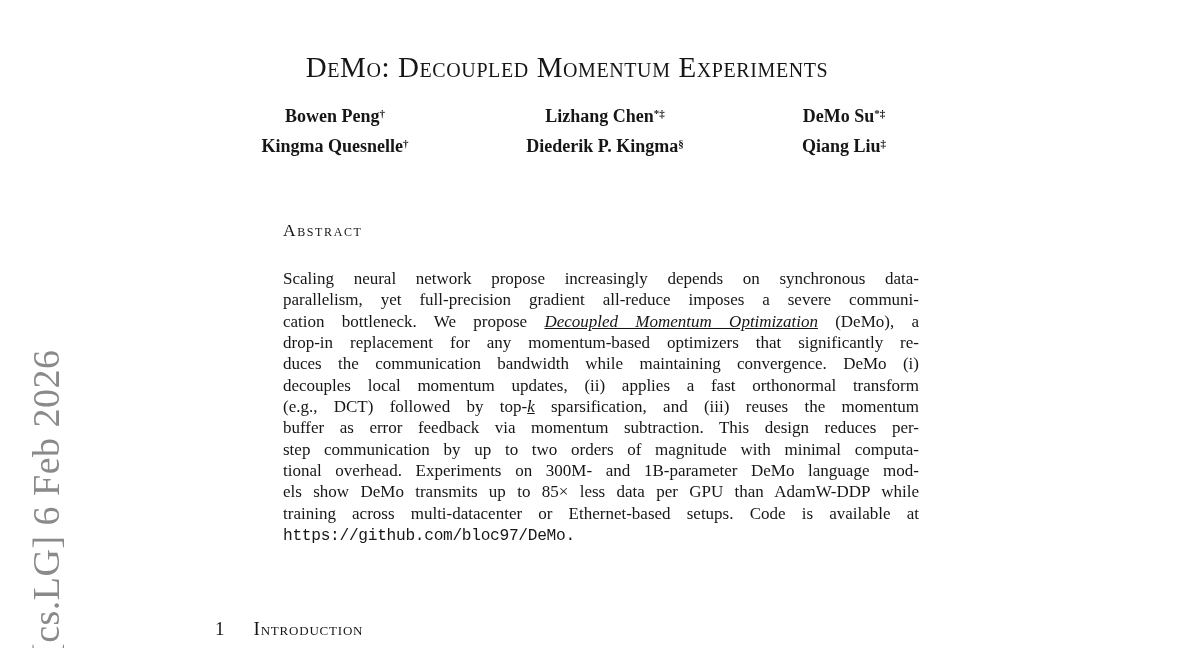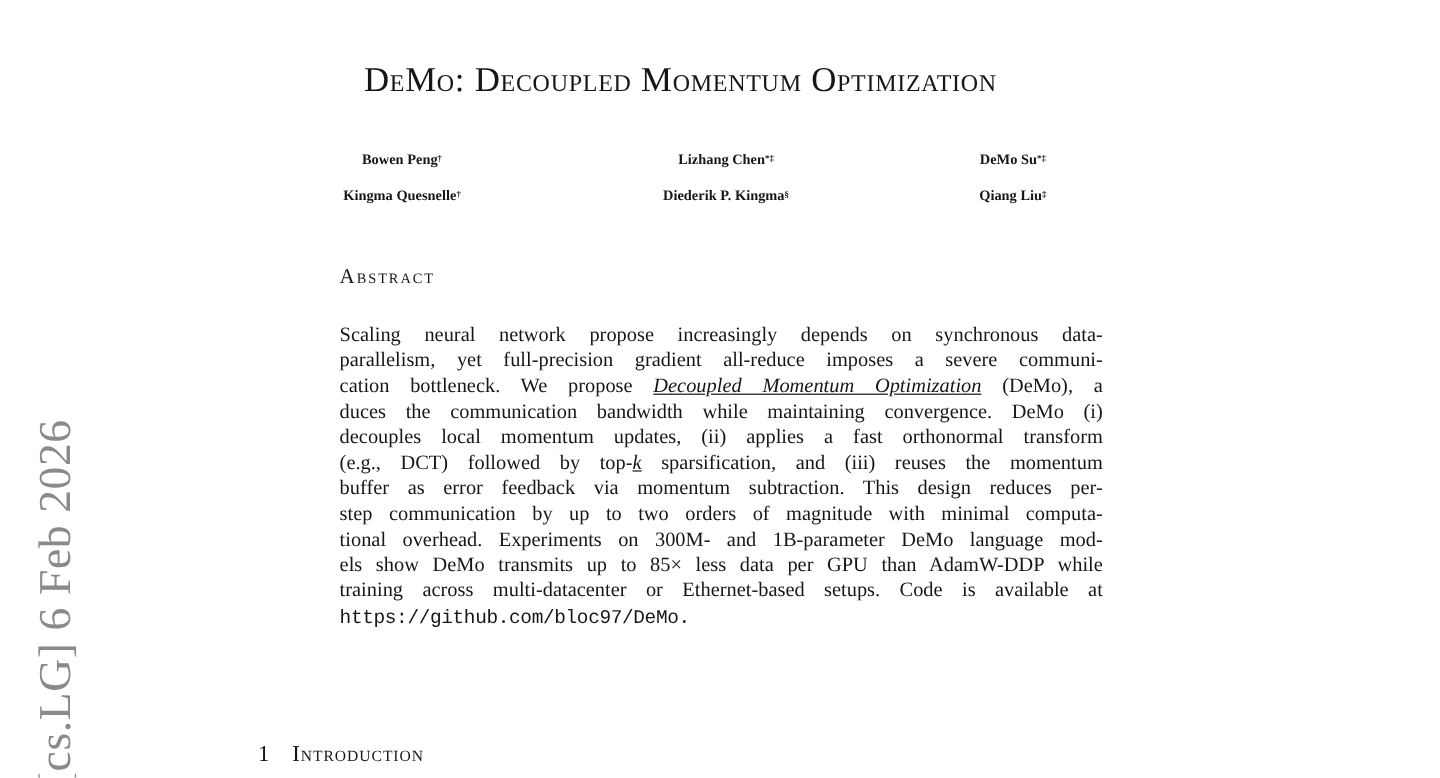--- a/index.html
+++ b/index.html
@@ -19,23 +19,22 @@
     font-variant: small-caps;
     font-size: 29px;
     letter-spacing: 0.6px;
     white-space: nowrap;
   }
 
   .author {
     position: absolute;
     transform: translateX(-50%);
     font-weight: bold;
-    font-size: 12px;
+    font-size: 18px;
     white-space: nowrap;
-    margin-top: 20px;
   }
   .r1 { top: 106px; }
   .r2 { top: 136px; }
   .c1 { left: 335px; }
   .c2 { left: 605px; text-align: center; }
   .c3 { left: 844px; }
   .sup {
     font-size: 61%;
     position: relative;
     top: -0.45em;
@@ -71,21 +70,21 @@
   }
 
   .section-heading {
     position: absolute;
     top: 618px; left: 215px;
     font-size: 19px;
     white-space: nowrap;
   }
   .sec-title {
     font-variant: small-caps;
-    margin-left: 19px;
+    margin-left: 29px;
     letter-spacing: 0.8px;
   }
 
   .watermark {
     position: absolute;
     top: 656px; left: 26px;
     transform-origin: 0 0;
     transform: rotate(-90deg);
     font-size: 38px;
     line-height: 40px;
@@ -94,35 +93,36 @@
     white-space: nowrap;
   }
 </style>
 </head>
 <body>
 
 <div>
 
   <div class="watermark">[cs.LG] 6 Feb 2026</div>
 
-  <div class="title">DeMo: Decoupled Momentum Optimization</div>
+  <div class="title">DeMo: Decoupled Momentum Experiments</div>
 
   <div class="author r1 c1"><span>Bowen Peng</span><span class="sup">†</span></div>
   <div class="author r1 c2"><span>Lizhang Chen</span><span class="sup">*‡</span></div>
   <div class="author r1 c3"><span>DeMo Su</span><span class="sup">*‡</span></div>
   <div class="author r2 c1"><span>Kingma Quesnelle</span><span class="sup">†</span></div>
   <div class="author r2 c2"><span>Diederik P. Kingma</span><span class="sup">§</span></div>
   <div class="author r2 c3"><span>Qiang Liu</span><span class="sup">‡</span></div>
 
   <div class="abstract-heading">Abstract</div>
 
   <div class="abstract-body">
       <div class="abs-line"><span>Scaling neural network propose increasingly depends on synchronous data-</span></div>
       <div class="abs-line"><span>parallelism, yet full-precision gradient all-reduce imposes a severe communi-</span></div>
       <div class="abs-line"><span>cation bottleneck. We propose </span><span class="it">Decoupled Momentum Optimization</span><span> (DeMo), a</span></div>
+      <div class="abs-line"><span>drop-in replacement for any momentum-based optimizers that significantly re-</span></div>
       <div class="abs-line"><span>duces the communication bandwidth while maintaining convergence. DeMo (i)</span></div>
       <div class="abs-line"><span>decouples local momentum updates, (ii) applies a fast orthonormal transform</span></div>
       <div class="abs-line"><span>(e.g., DCT) followed by top-</span><span class="it">k</span><span> sparsification, and (iii) reuses the momentum</span></div>
       <div class="abs-line"><span>buffer as error feedback via momentum subtraction. This design reduces per-</span></div>
       <div class="abs-line"><span>step communication by up to two orders of magnitude with minimal computa-</span></div>
       <div class="abs-line"><span>tional overhead. Experiments on 300M- and 1B-parameter DeMo language mod-</span></div>
       <div class="abs-line"><span>els show DeMo transmits up to 85× less data per GPU than AdamW-DDP while</span></div>
       <div class="abs-line"><span>training across multi-datacenter or Ethernet-based setups. Code is available at</span></div>
       <div class="abs-line last"><span class="mono">https://github.com/bloc97/DeMo.</span></div>
     </div>

